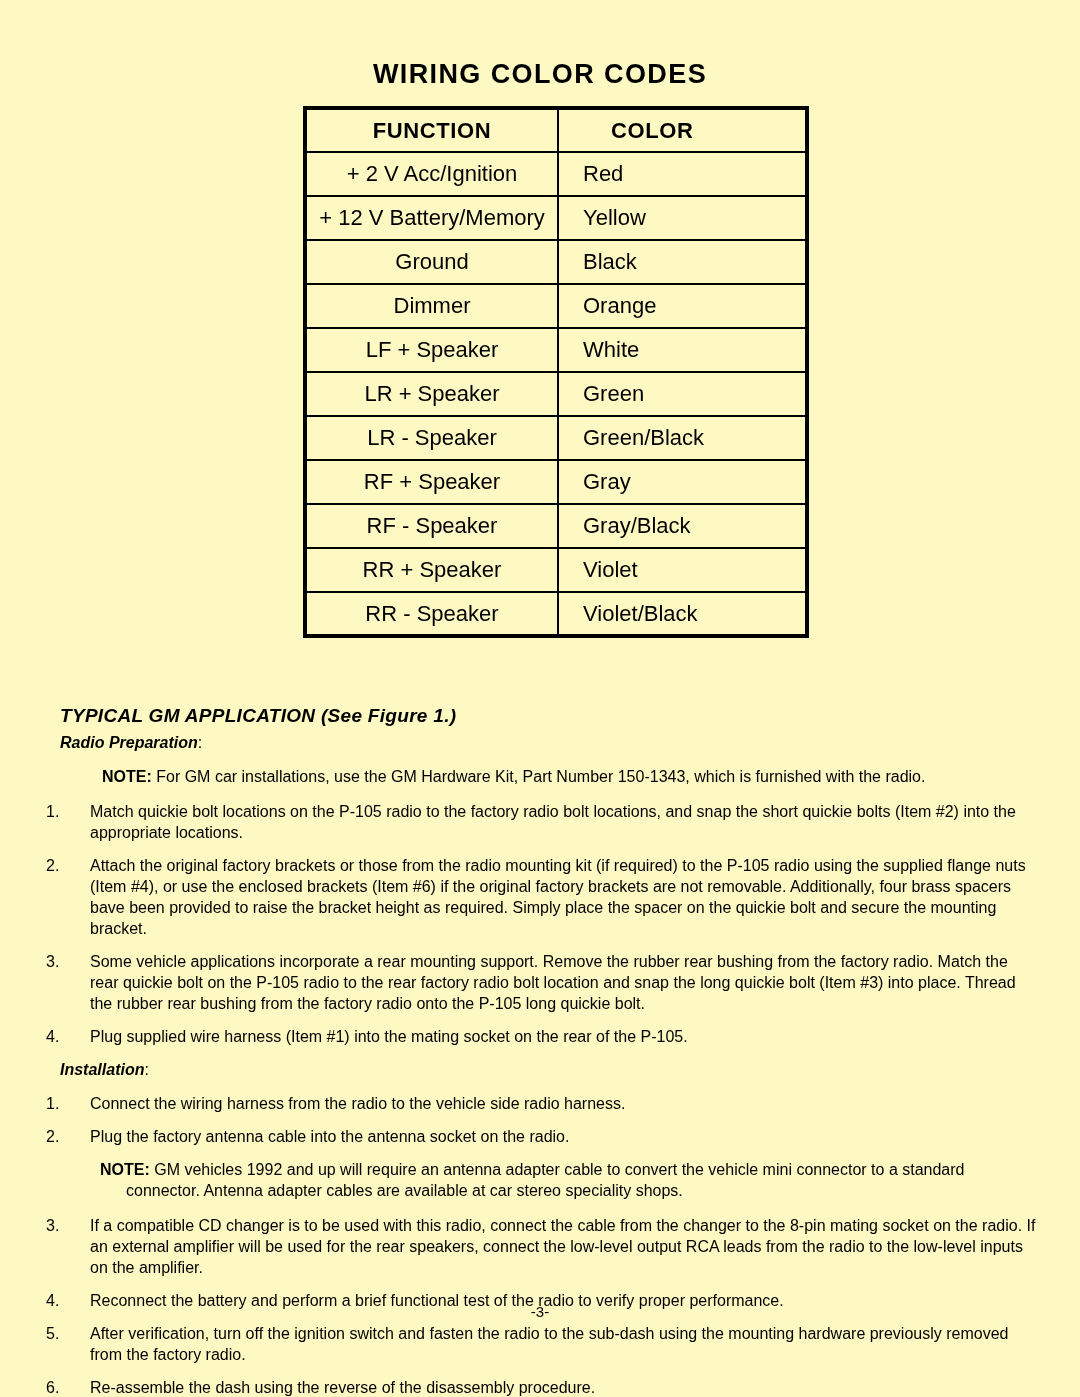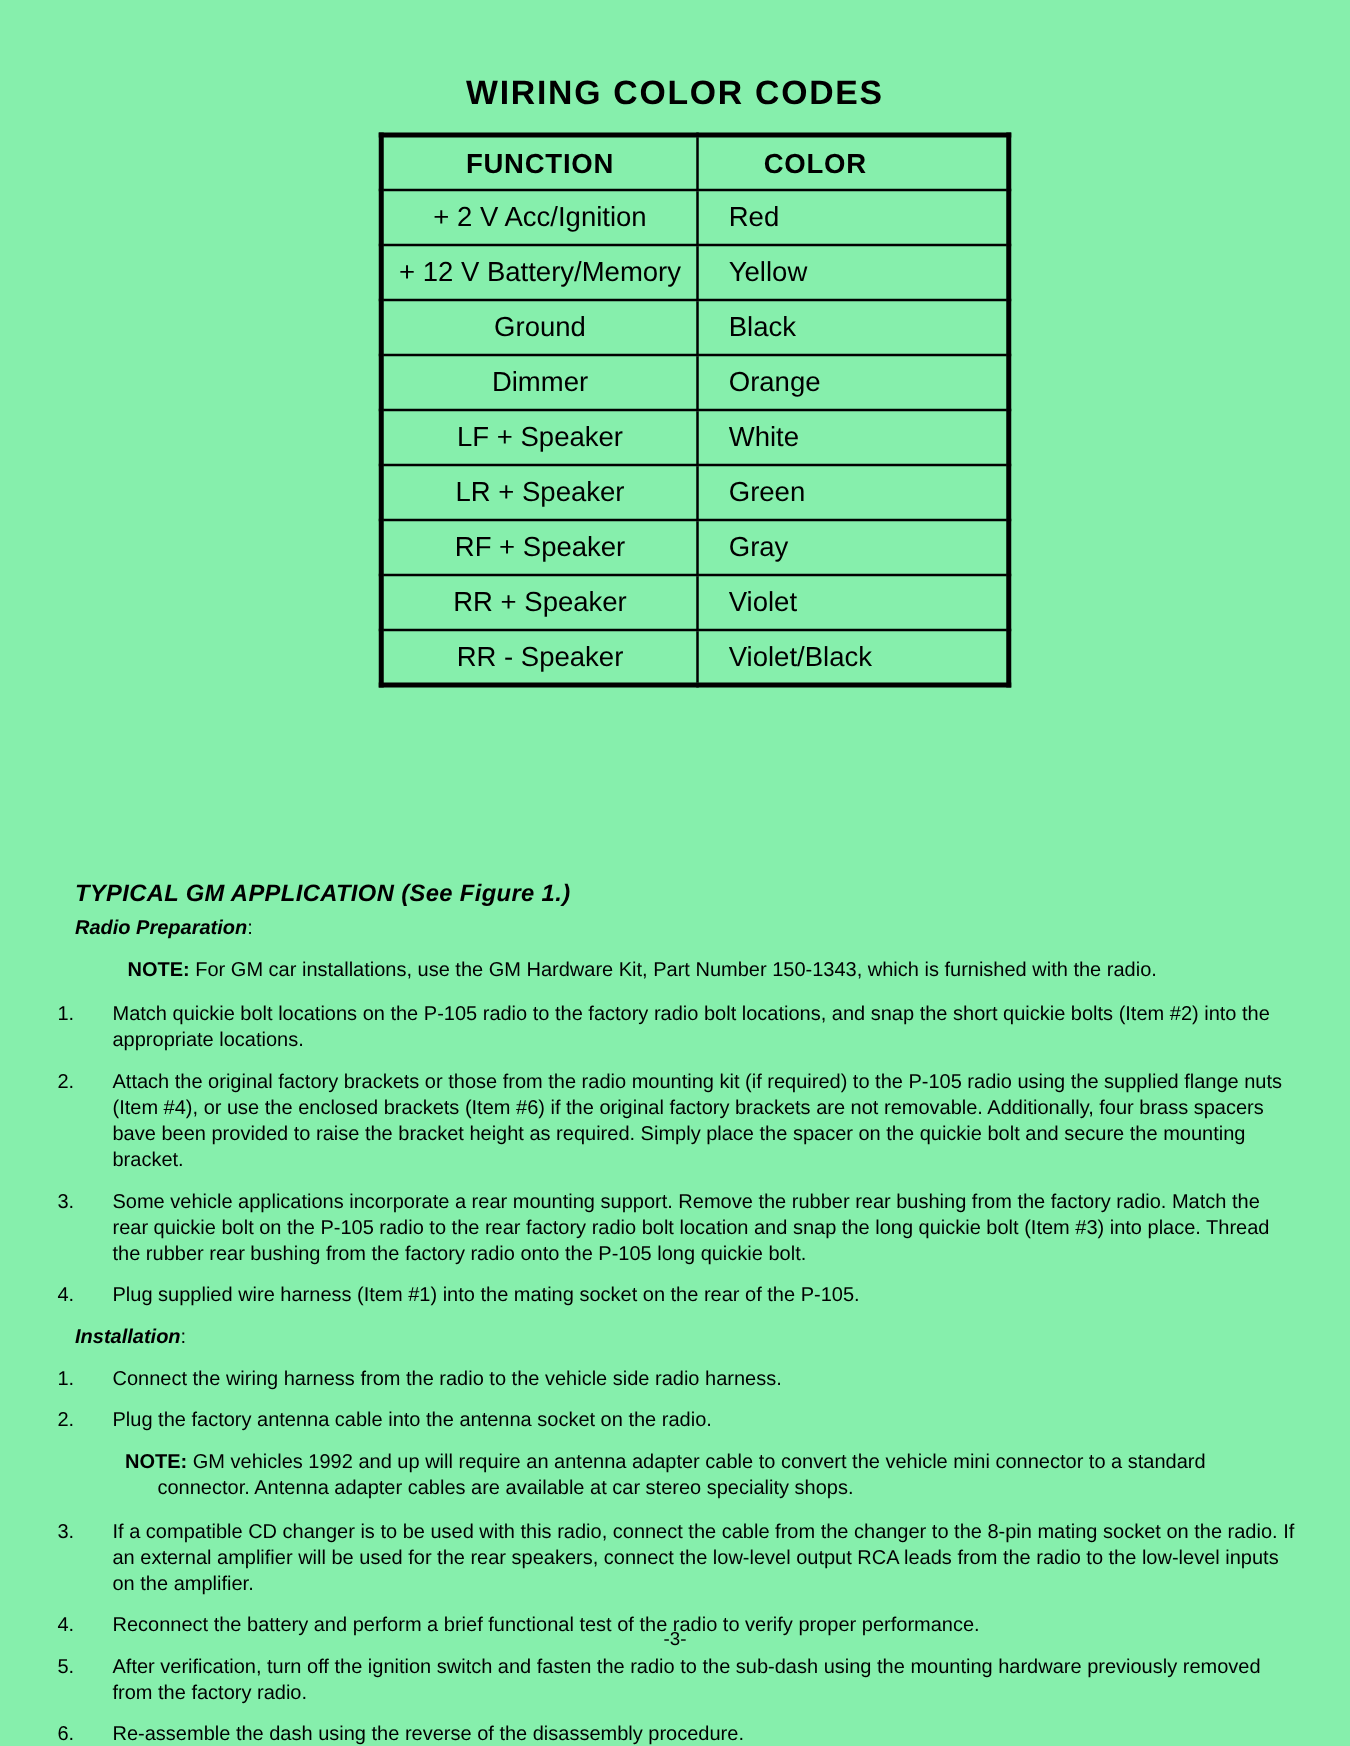--- a/index.html
+++ b/index.html
@@ -4,21 +4,21 @@
 <style>
   html, body {
     margin: 0;
     padding: 0;
     background: #ffffff;
   }
   .page {
     position: relative;
     width: 1080px;
     height: 1397px;
-    background: #86efac;
+    background: #fef9c3;
     font-family: "Liberation Sans", sans-serif;
     color: #000000;
     overflow: hidden;
   }
 
   
   .doc-title {
     position: absolute;
     top: 57px;
     left: 0;
@@ -183,22 +183,30 @@
           </tr>
           <tr>
             <td class="fn">LF + Speaker</td>
             <td class="cl">White</td>
           </tr>
           <tr>
             <td class="fn">LR + Speaker</td>
             <td class="cl">Green</td>
           </tr>
           <tr>
+            <td class="fn">LR - Speaker</td>
+            <td class="cl">Green/Black</td>
+          </tr>
+          <tr>
             <td class="fn">RF + Speaker</td>
             <td class="cl">Gray</td>
+          </tr>
+          <tr>
+            <td class="fn">RF - Speaker</td>
+            <td class="cl">Gray/Black</td>
           </tr>
           <tr>
             <td class="fn">RR + Speaker</td>
             <td class="cl">Violet</td>
           </tr>
           <tr>
             <td class="fn">RR - Speaker</td>
             <td class="cl">Violet/Black</td>
           </tr>
         </tbody>

